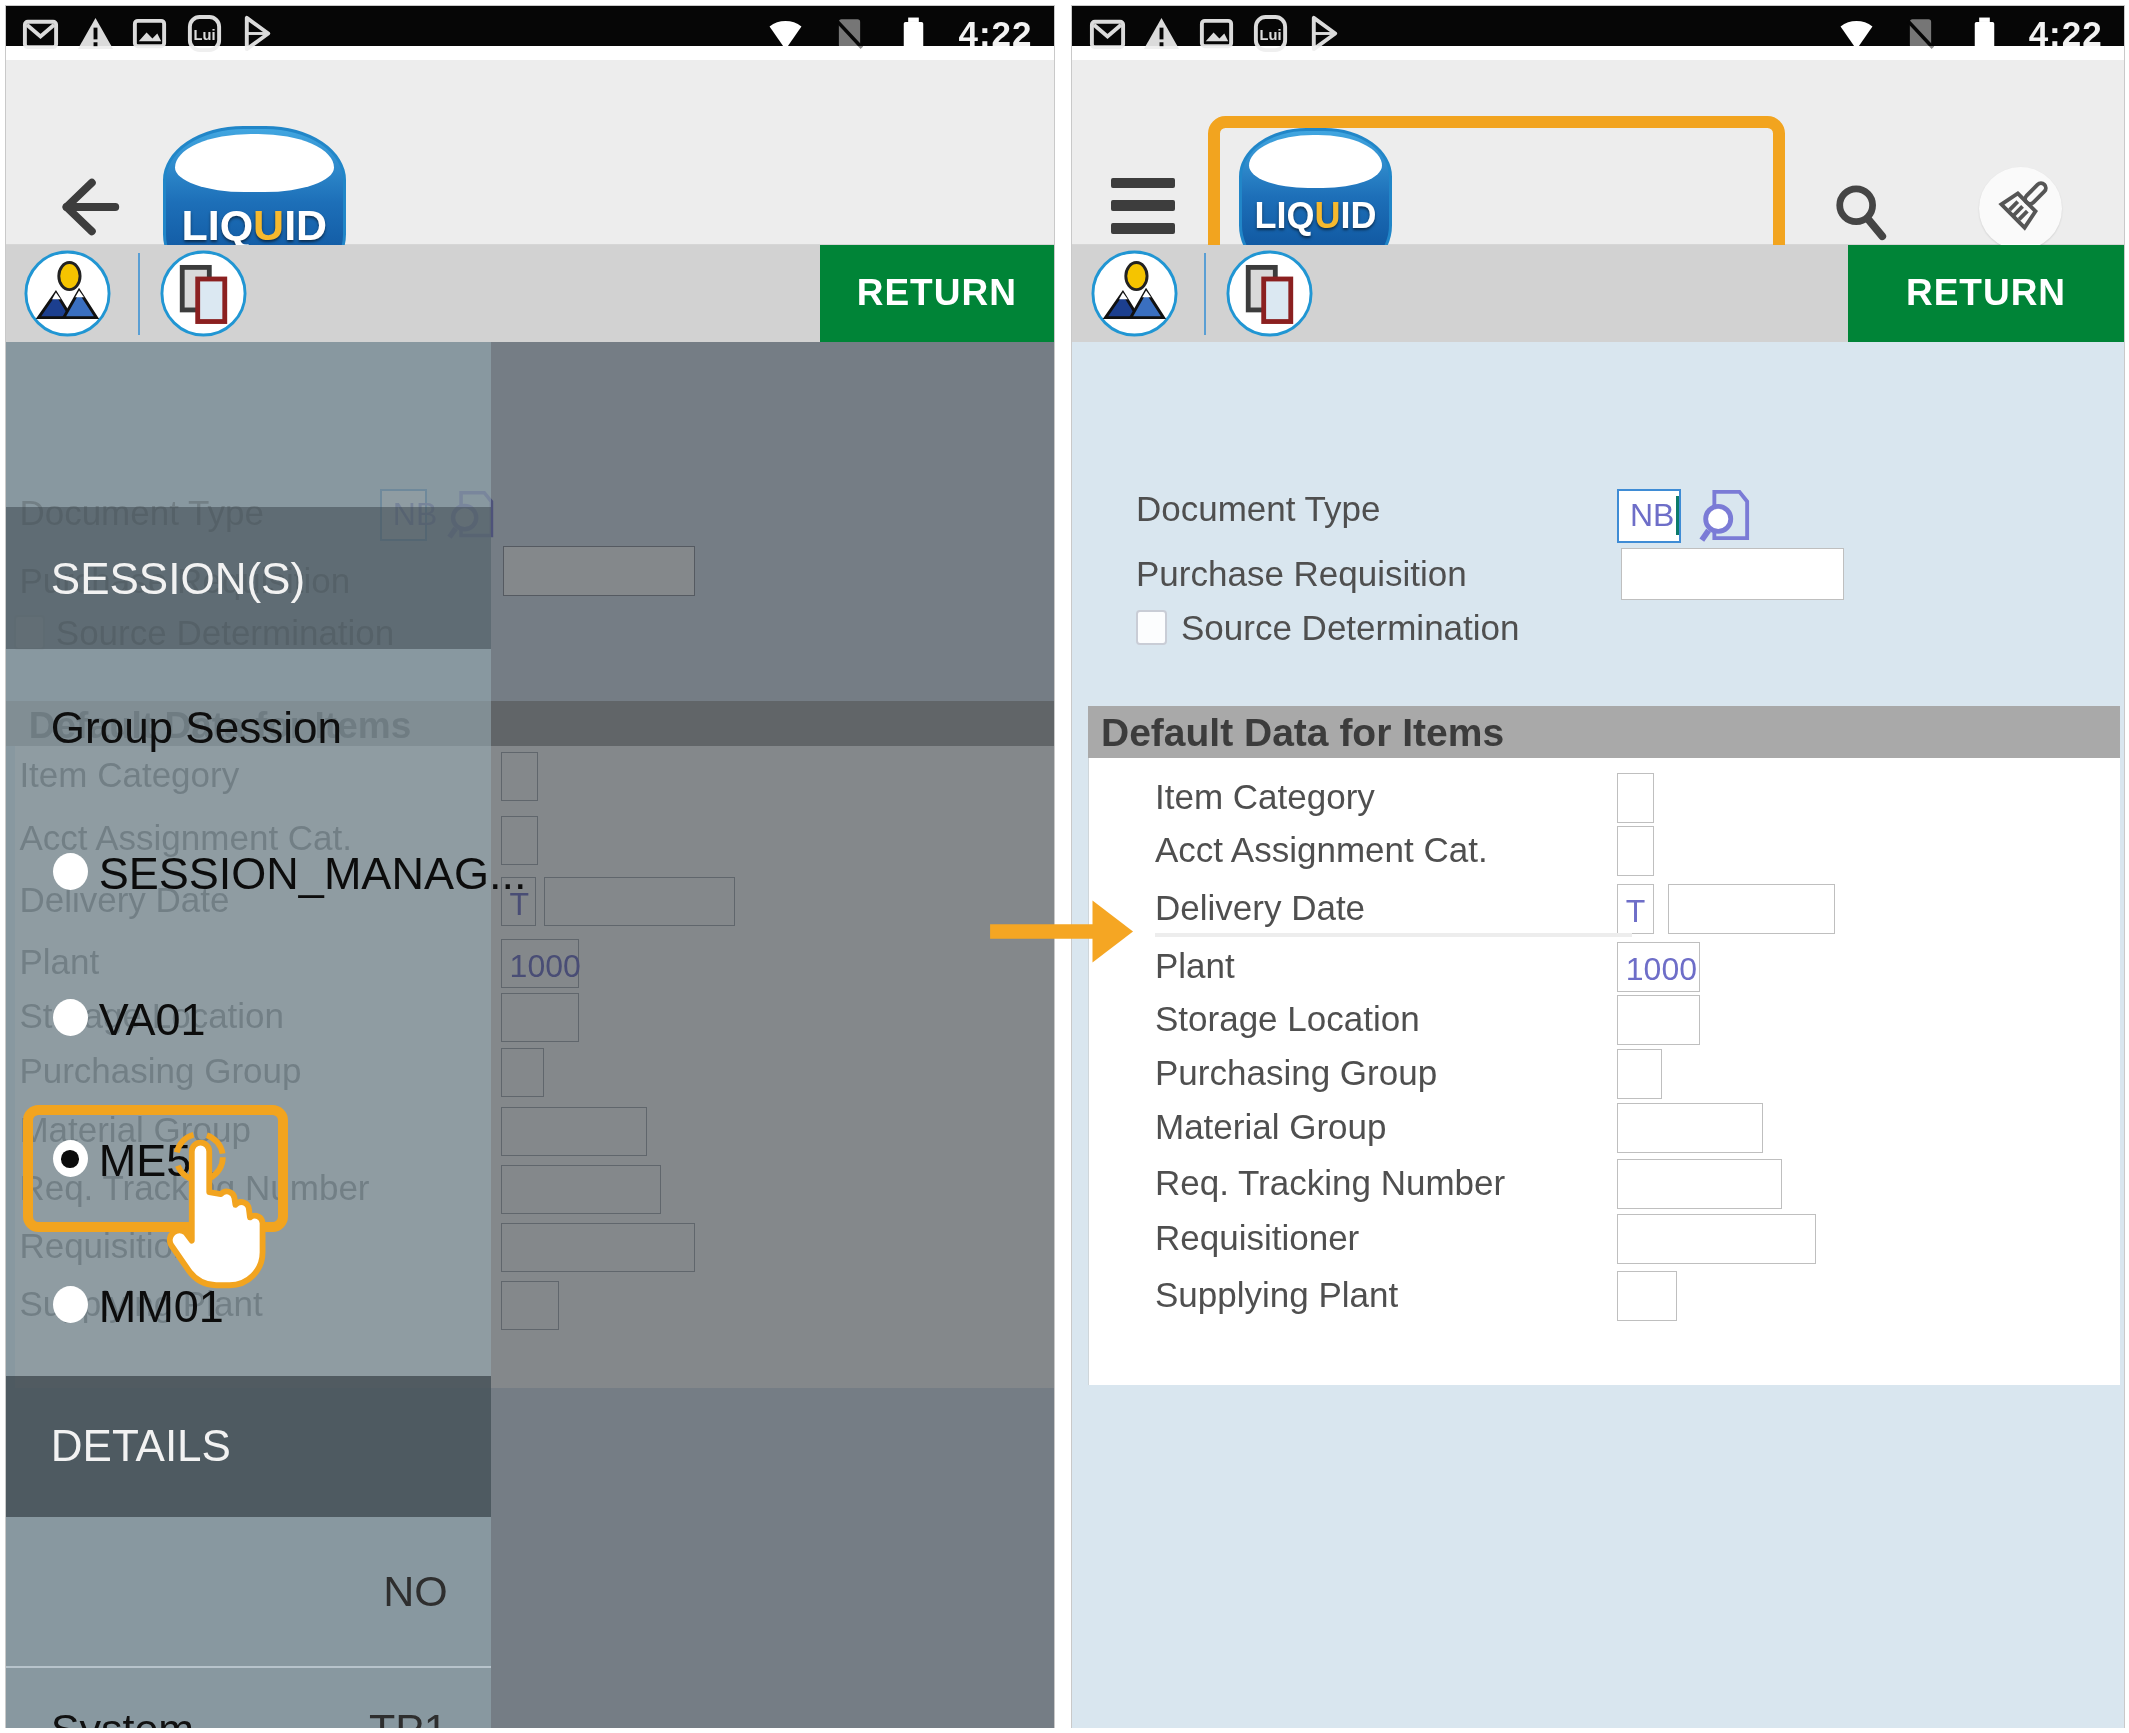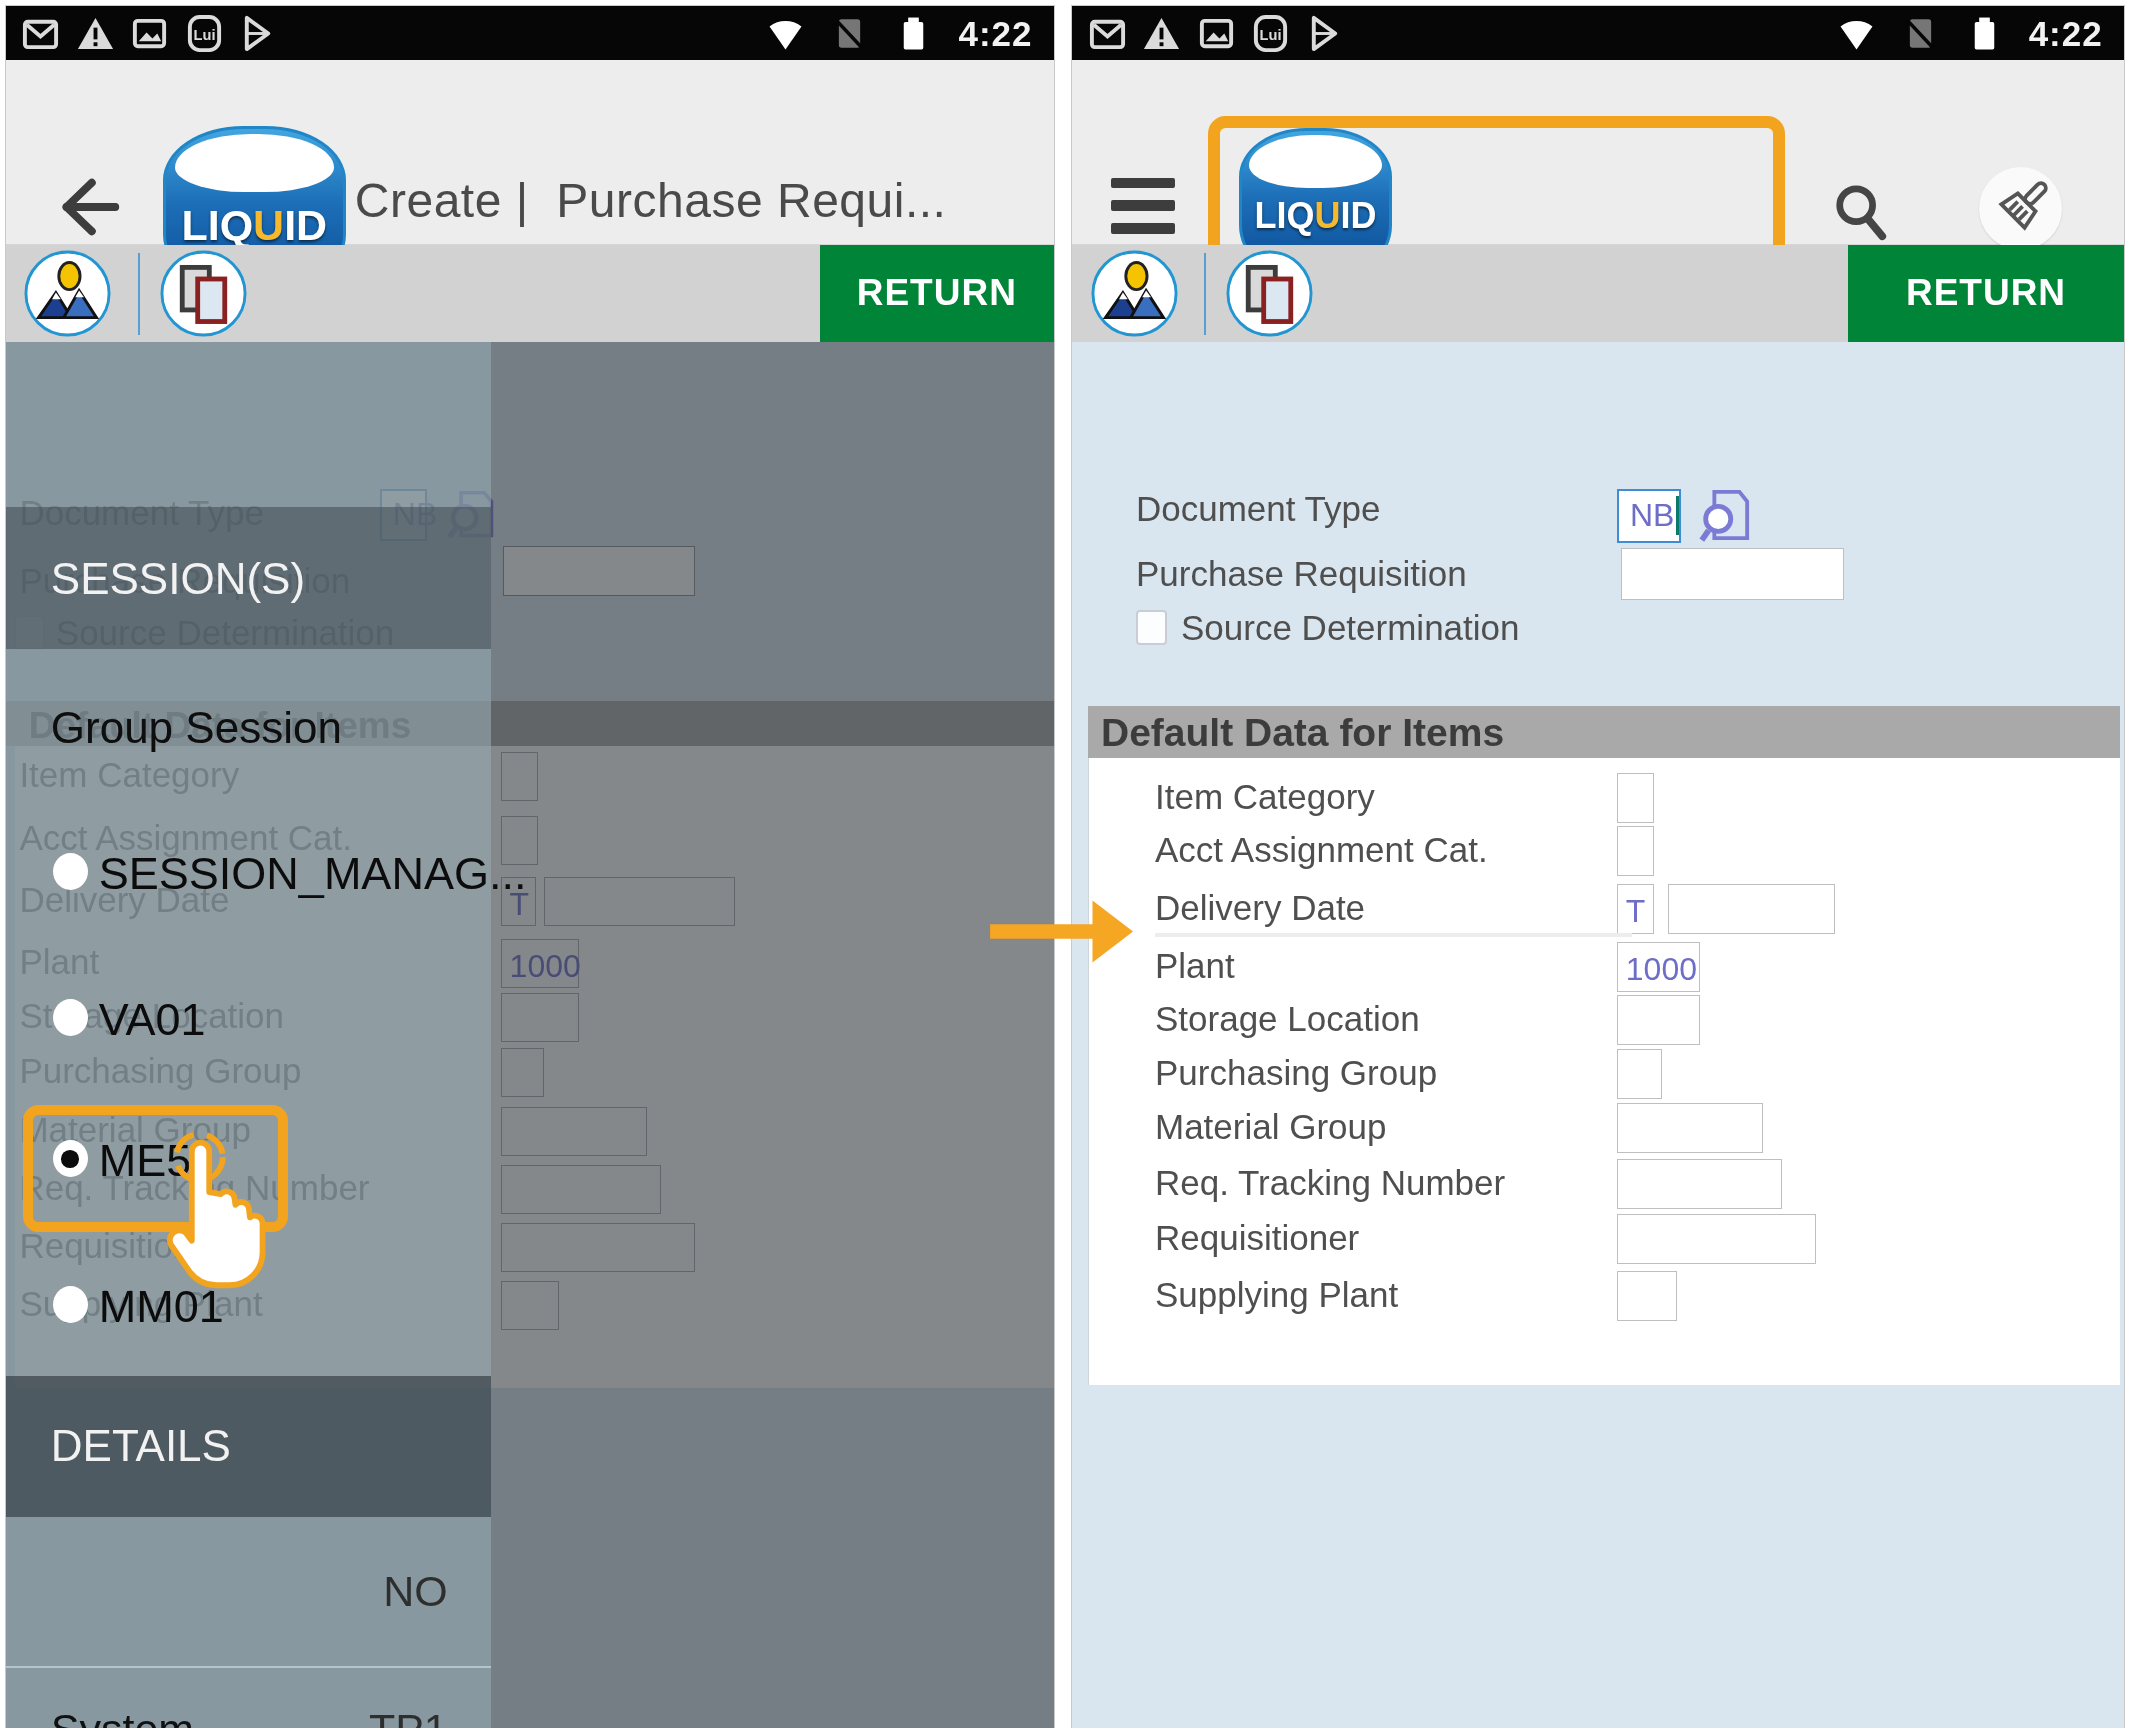--- a/index.html
+++ b/index.html
@@ -2,21 +2,21 @@
 <html><head>
 <meta charset="utf-8">
 <style>
   html,body{margin:0;padding:0;background:#fff;}
   #page{position:relative;width:2130px;height:1733px;background:#fff;font-family:"Liberation Sans",sans-serif;overflow:hidden;}
   .panel{position:absolute;top:5.8px;height:1721px;background:#fff;box-shadow:0 0 0 1px #c9c9c9;}
   #left-panel{left:5.8px;width:1048px;}
   #right-panel{left:1072px;width:1052px;}
 
   
-  .status-bar{position:absolute;top:0;left:0;right:0;height:54px;background:#060606;}
+  .status-bar{position:absolute;top:0;left:0;right:0;height:40px;background:#060606;}
   .sb-left{position:absolute;left:15.5px;top:7.8px;display:flex;gap:15.5px;align-items:center;opacity:.92;}
   .sb-icon{width:39px;height:39px;}
   .sb-right{position:absolute;right:21.3px;top:7.8px;display:flex;gap:25px;align-items:center;}
   .sb-time{color:#fff;font-size:35px;font-weight:bold;letter-spacing:1px;opacity:.95;}
 
   
   .app-header{position:absolute;top:54px;left:0;right:0;height:184px;background:#ededed;border-bottom:1px solid #d6d6d6;}
   .hdr-title{position:absolute;top:113px;font-size:48px;color:#4a4a4a;white-space:pre;letter-spacing:0.5px;}
   #left-panel .hdr-title{left:349px;}
   #right-panel .hdr-title{left:330px;}
@@ -170,21 +170,20 @@
 
     <div class="app-header">
       <svg class="back-arrow" viewBox="0 0 82 82">
           <path d="M46 16 L20 41 L46 66" fill="none" stroke="#3d3d3d" stroke-width="8" stroke-linecap="round" stroke-linejoin="round"></path>
           <line x1="20" y1="41" x2="70" y2="41" stroke="#3d3d3d" stroke-width="8" stroke-linecap="round"></line>
         </svg>
       <div class="liquid-logo">
         <div class="logo-gloss"></div>
         <div class="logo-text"><span>LIQ</span><span class="u">U</span><span>ID</span></div>
       </div>
-      <div class="hdr-title">Create |  Purchase Requi...</div>
     </div>
 
     <div class="toolbar">
       <svg class="tb-icon i1" viewBox="0 0 92 90">
           <ellipse cx="46" cy="45" rx="43" ry="43" fill="#fff" stroke="#2196d3" stroke-width="3"></ellipse>
           <ellipse cx="48" cy="27" rx="11" ry="14" fill="#f5c400" stroke="#222" stroke-width="3"></ellipse>
           <path d="M16 70 L34 44 L50 70 Z" fill="#1c3f8f" stroke="#111" stroke-width="3"></path>
           <path d="M42 70 L58 42 L76 70 Z" fill="#3a6fc0" stroke="#111" stroke-width="3"></path>
           <path d="M30 51 L34 44 L39 51" fill="#fff"></path>
           <path d="M54 49 L58 42 L63 49" fill="#fff"></path>

